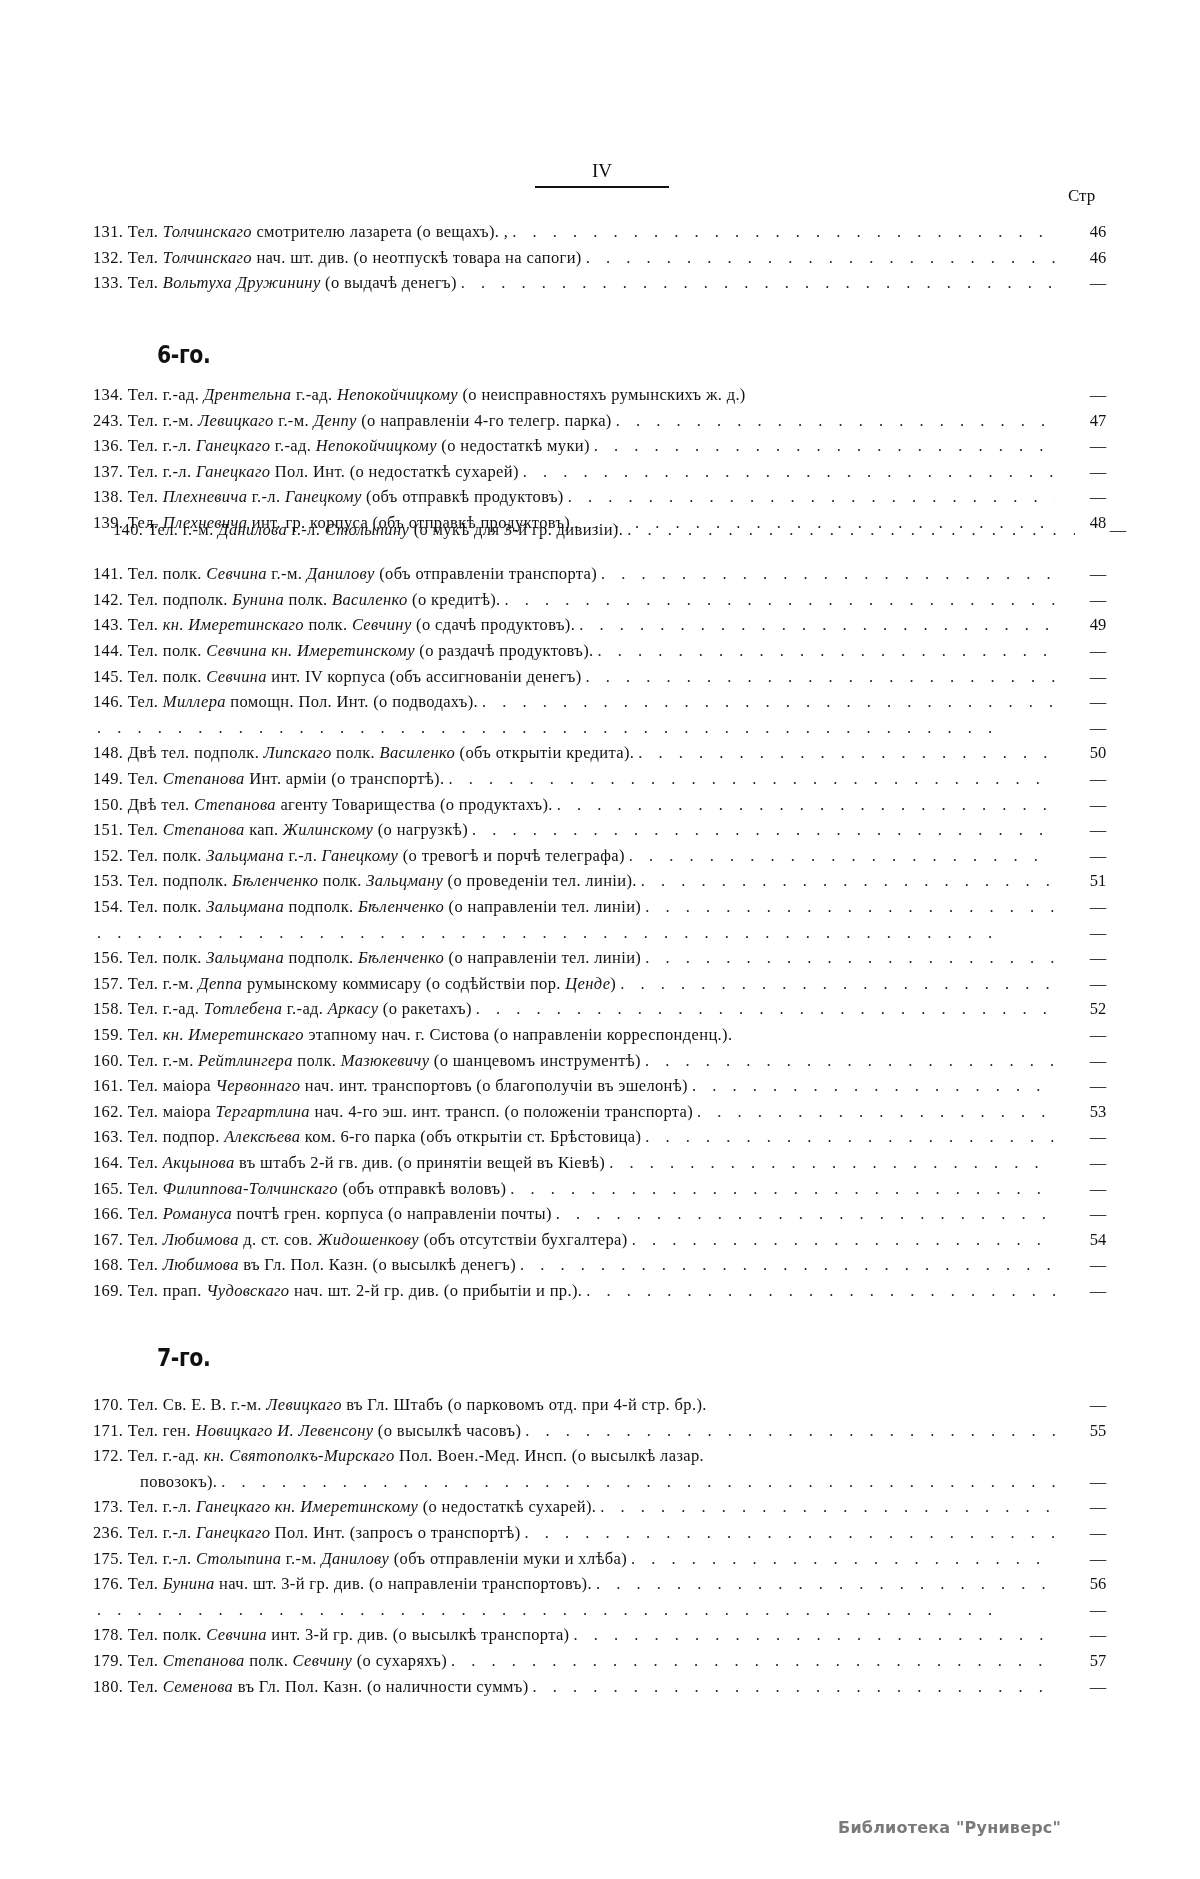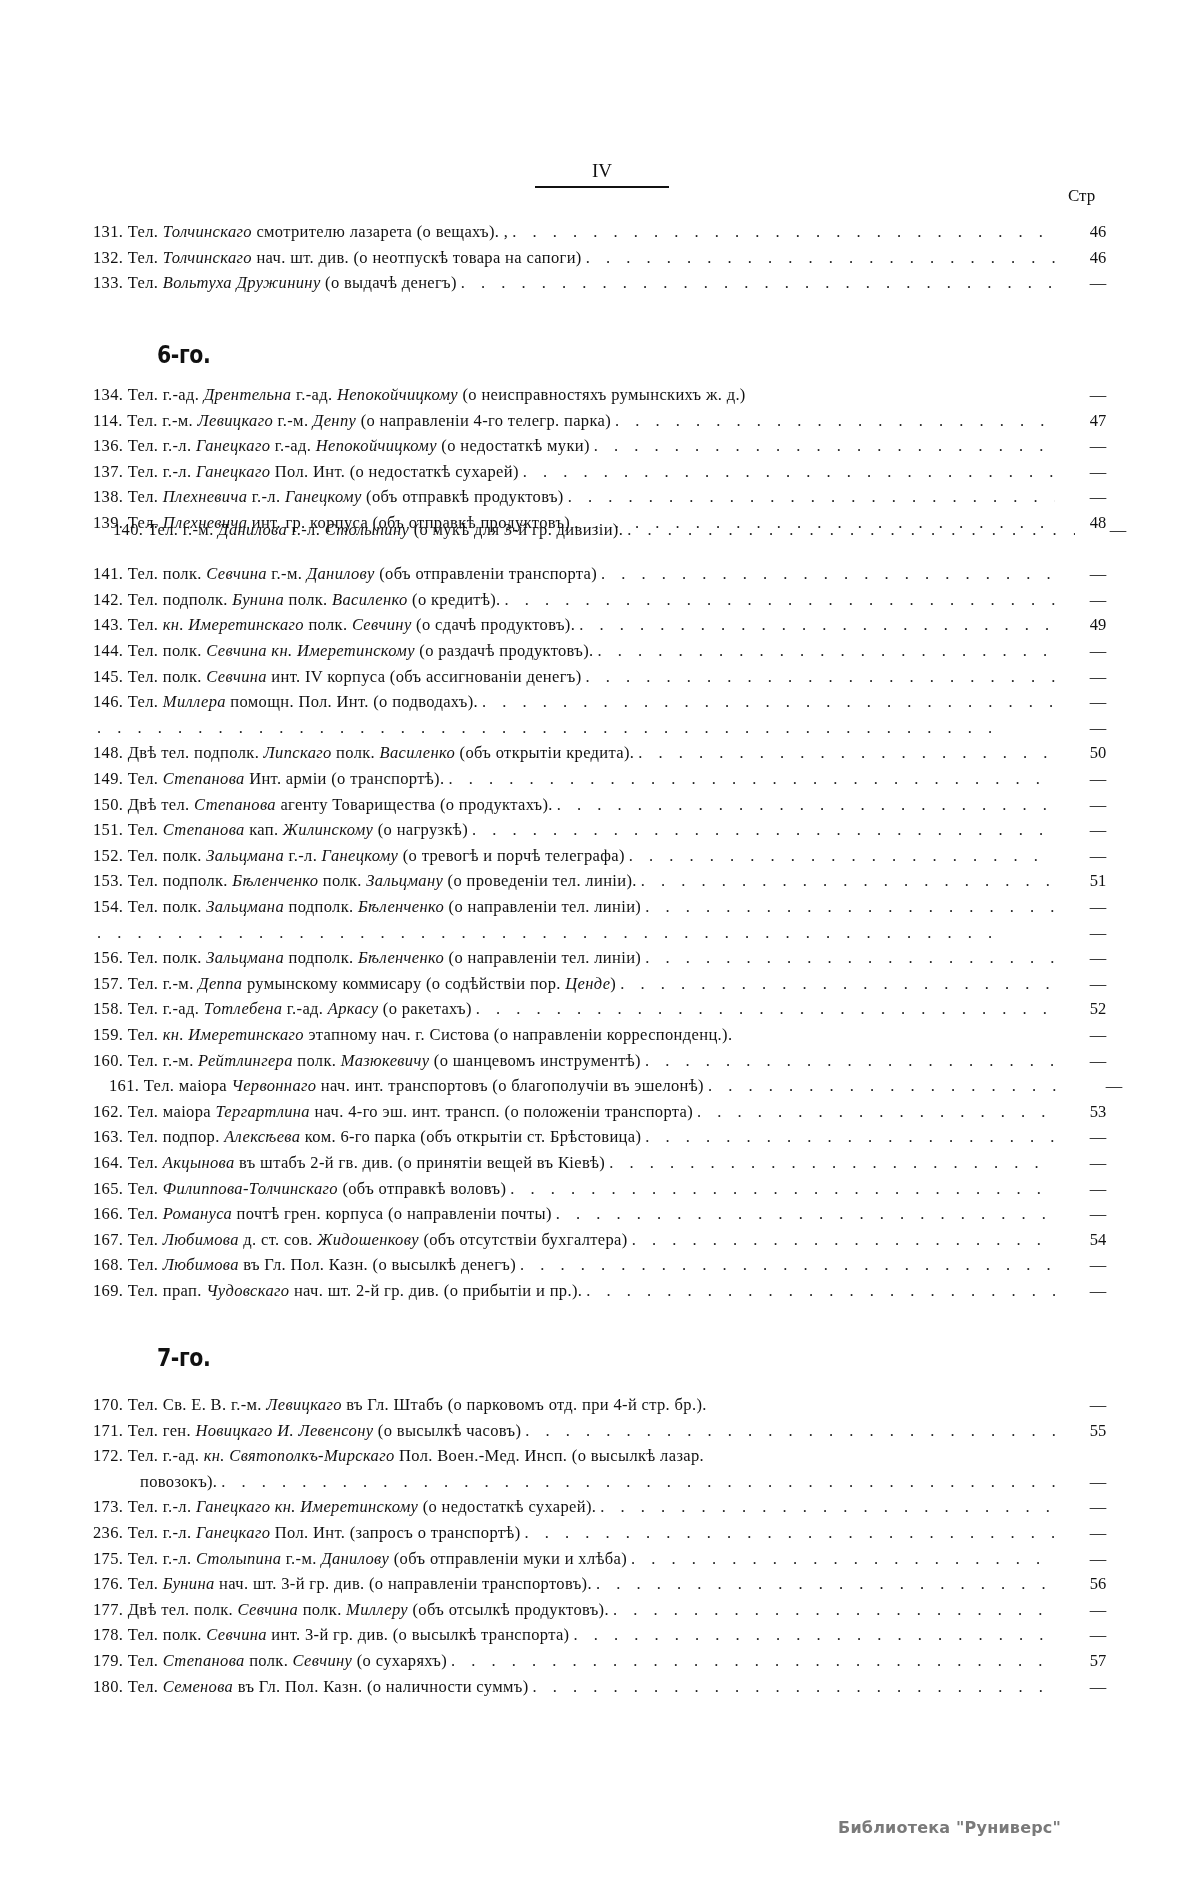--- a/index.html
+++ b/index.html
@@ -83,21 +83,21 @@
       </div>
       <div class="heading" style="top: 340px;">6-го.</div>
       <div class="row" style="top: 382px;">
         <div class="entry nodots">
           <span class="txt"><span class="num">134.</span> <span>Тел. г.-ад. </span><span class="it">Дрентельна</span><span> г.-ад. </span><span class="it">Непокойчицкому</span><span> (о неисправностяхъ румынскихъ ж. д.)</span></span>
         </div>
         <span class="page-ref">—</span>
       </div>
       <div class="row" style="top: 407.6px;">
         <div class="entry">
-          <span class="txt"><span class="num">114.</span> <span>Тел. г.-м. </span><span class="it">Левицкаго</span><span> г.-м. </span><span class="it">Денпу</span><span> (о направленіи 4-го телегр. парка)</span></span>
+          <span class="txt"><span class="num">243.</span> <span>Тел. г.-м. </span><span class="it">Левицкаго</span><span> г.-м. </span><span class="it">Денпу</span><span> (о направленіи 4-го телегр. парка)</span></span>
           <span class="dots"></span>
         </div>
         <span class="page-ref">47</span>
       </div>
       <div class="row" style="top: 433.2px;">
         <div class="entry">
           <span class="txt"><span class="num">136.</span> <span>Тел. г.-л. </span><span class="it">Ганецкаго</span><span> г.-ад. </span><span class="it">Непокойчицкому</span><span> (о недостаткѣ муки)</span></span>
           <span class="dots"></span>
         </div>
         <span class="page-ref">—</span>
@@ -260,21 +260,21 @@
         </div>
         <span class="page-ref">—</span>
       </div>
       <div class="row" style="top: 1047.6px;">
         <div class="entry">
           <span class="txt"><span class="num">160.</span> <span>Тел. г.-м. </span><span class="it">Рейтлингера</span><span> полк. </span><span class="it">Мазюкевичу</span><span> (о шанцевомъ инструментѣ)</span></span>
           <span class="dots"></span>
         </div>
         <span class="page-ref">—</span>
       </div>
-      <div class="row" style="top: 1073.2px; margin-left: 16px;">
+      <div class="row" style="top: 1073.2px;">
         <div class="entry">
           <span class="txt"><span class="num">161.</span> <span>Тел. маіора </span><span class="it">Червоннаго</span><span> нач. инт. транспортовъ (о благополучіи въ эшелонѣ)</span></span>
           <span class="dots"></span>
         </div>
         <span class="page-ref">—</span>
       </div>
       <div class="row" style="top: 1098.8px;">
         <div class="entry">
           <span class="txt"><span class="num">162.</span> <span>Тел. маіора </span><span class="it">Тергартлина</span><span> нач. 4-го эш. инт. трансп. (о положеніи транспорта)</span></span>
           <span class="dots"></span>
@@ -380,21 +380,20 @@
       </div>
       <div class="row" style="top: 1571.2px;">
         <div class="entry">
           <span class="txt"><span class="num">176.</span> <span>Тел. </span><span class="it">Бунина</span><span> нач. шт. 3-й гр. див. (о направленіи транспортовъ).</span></span>
           <span class="dots"></span>
         </div>
         <span class="page-ref">56</span>
       </div>
       <div class="row" style="top: 1596.8px;">
         <div class="entry">
-          <span class="txt"><span class="num">177.</span> <span>Двѣ тел. полк. </span><span class="it">Севчина</span><span> полк. </span><span class="it">Миллеру</span><span> (объ отсылкѣ продуктовъ).</span></span>
           <span class="dots"></span>
         </div>
         <span class="page-ref">—</span>
       </div>
       <div class="row" style="top: 1622.4px;">
         <div class="entry">
           <span class="txt"><span class="num">178.</span> <span>Тел. полк. </span><span class="it">Севчина</span><span> инт. 3-й гр. див. (о высылкѣ транспорта)</span></span>
           <span class="dots"></span>
         </div>
         <span class="page-ref">—</span>

